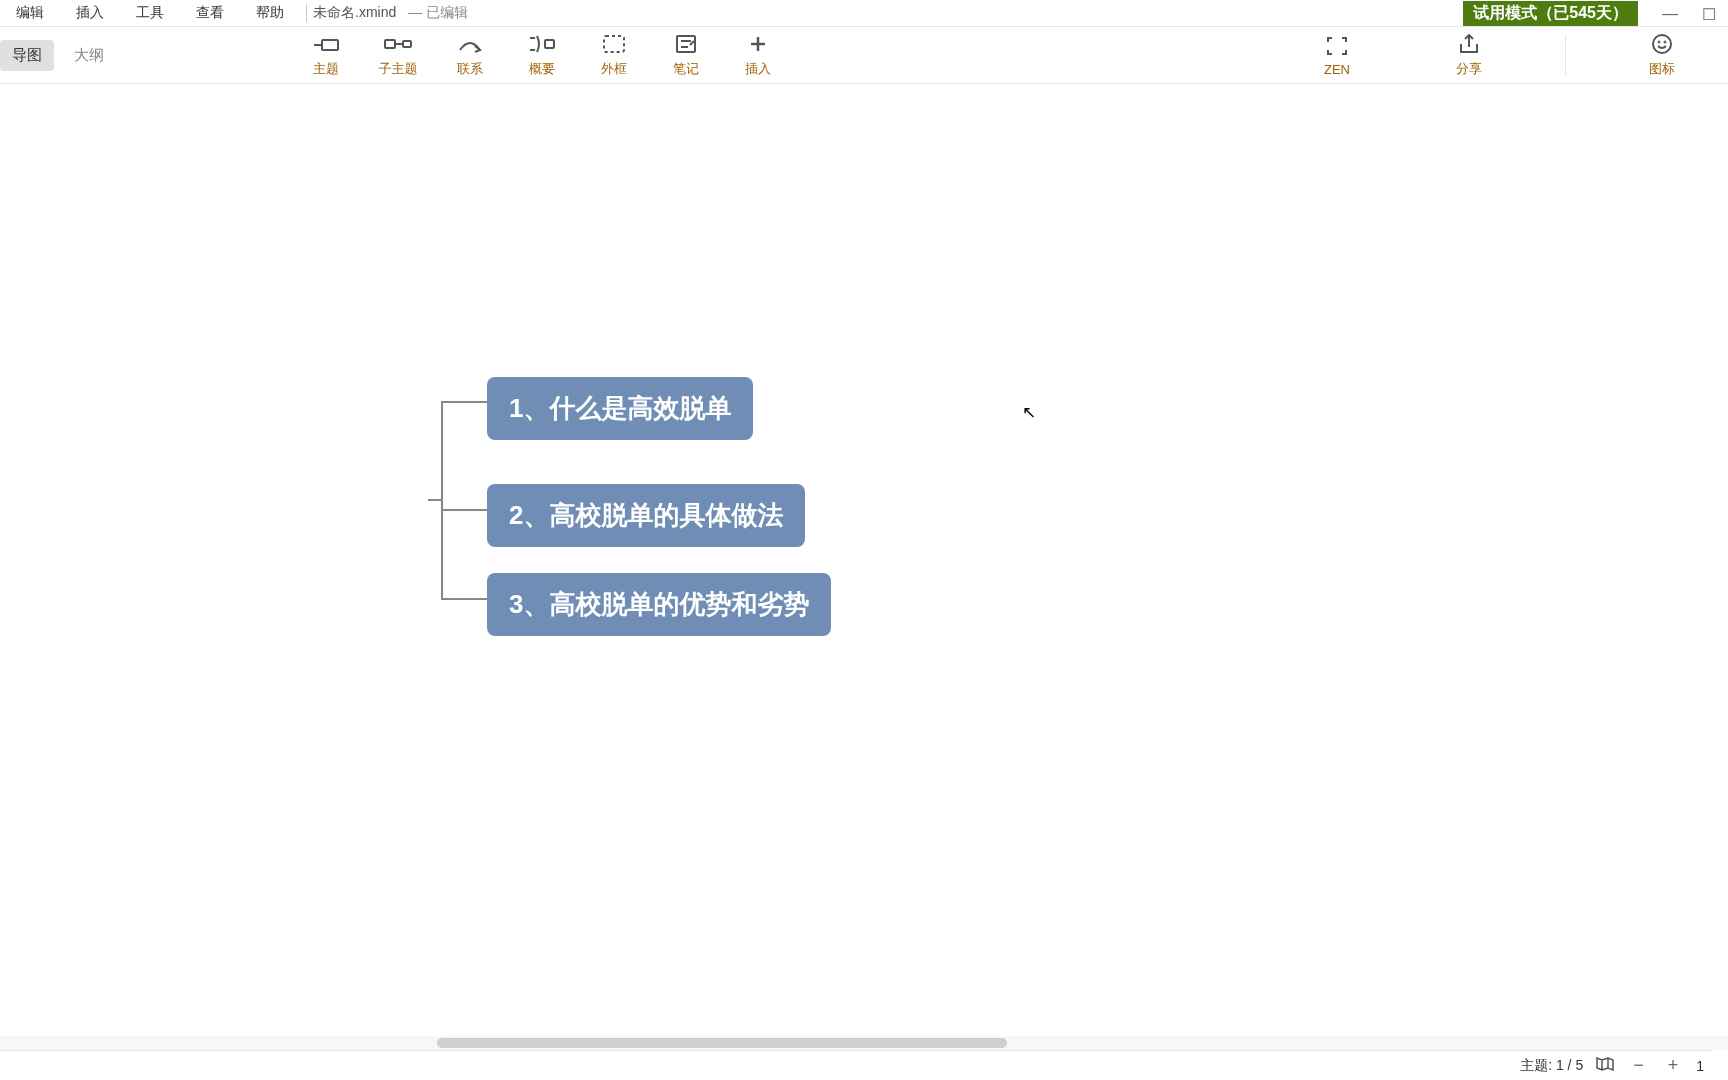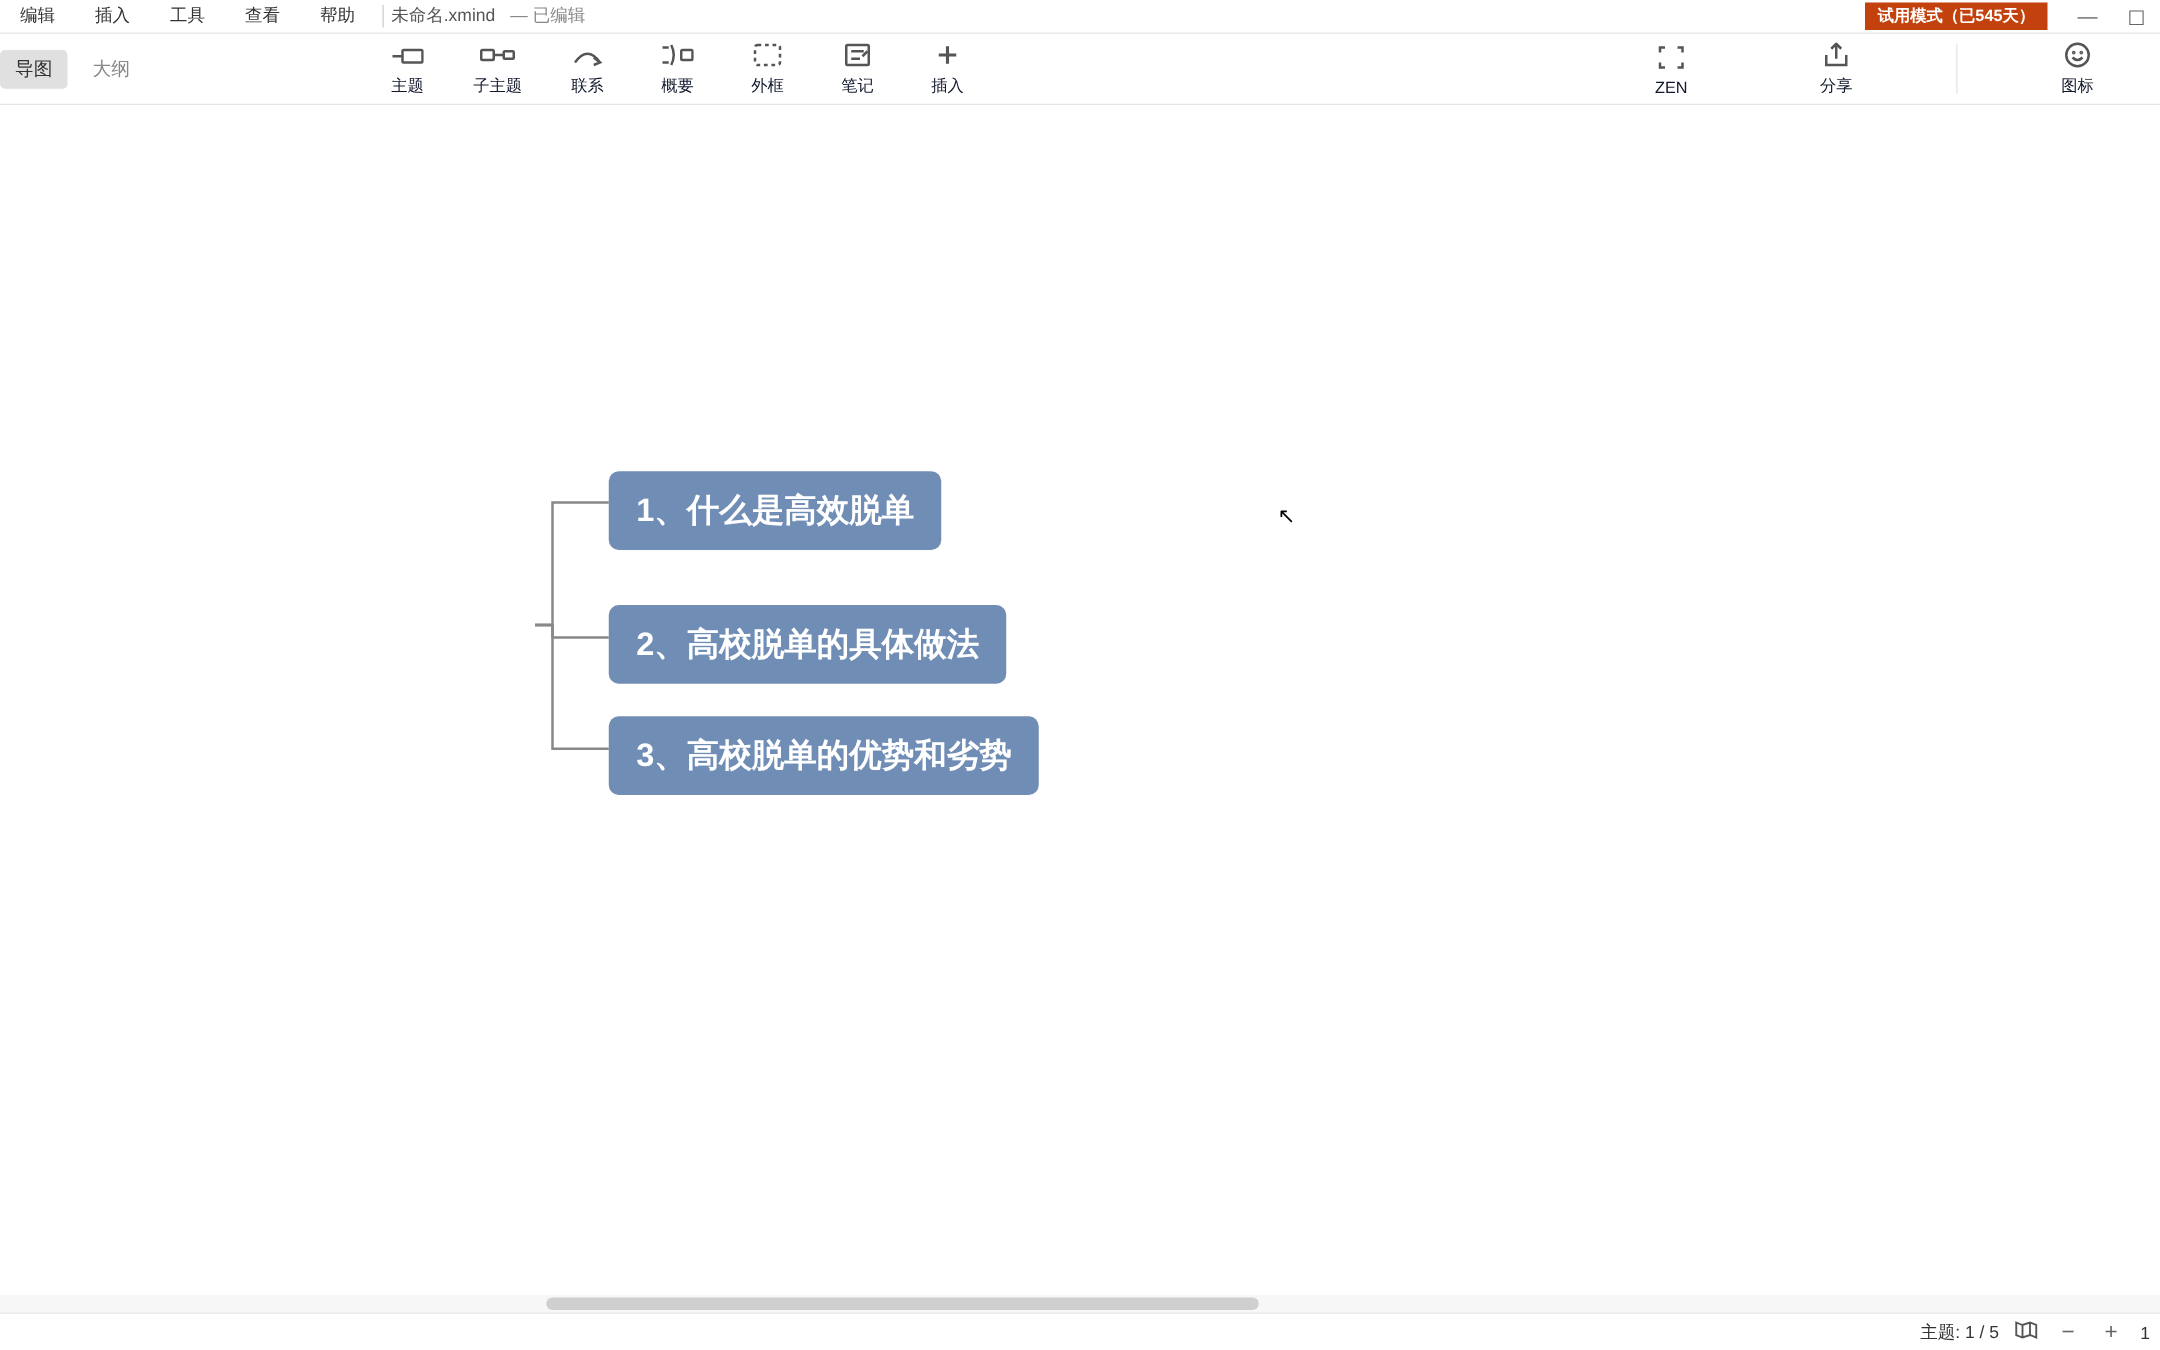--- a/index.html
+++ b/index.html
@@ -3,42 +3,42 @@
 <meta charset="utf-8">
 <style>
 * { margin: 0; padding: 0; box-sizing: border-box; }
 body { font-family: "Microsoft YaHei", Arial, sans-serif; background: #fff; overflow: hidden; width: 1728px; height: 1080px; }
 .menubar { height: 26px; display: flex; align-items: center; background: #fff; position: relative; }
 .menu-items { display: flex; gap: 0; }
 .menu-item { padding: 3px 16px; font-size: 14px; color: #333; cursor: pointer; }
 .menu-divider { width: 1px; height: 18px; background: #ccc; margin: 0 6px; align-self: center; }
 .file-info { display: flex; font-size: 14px; color: #555; }
 .file-status { margin-left: 12px; color: #888; }
-.trial-badge { position: absolute; right: 90px; background: #c2410c; color: #fff; font-size: 13px; font-weight: bold; padding: 2px 10px; }
+.trial-badge { position: absolute; right: 90px; background: #4d7c0f; color: #fff; font-size: 16px; font-weight: bold; padding: 2px 10px; }
 .window-controls { position: absolute; right: 0; display: flex; gap: 24px; padding-right: 10px; }
 .window-btn { width: 16px; height: 16px; color: #666; }
 .toolbar { height: 58px; border-top: 1px solid #e5e5e5; border-bottom: 1px solid #e5e5e5; display: flex; align-items: center; position: relative; }
 .view-tabs { display: flex; gap: 8px; padding-left: 0; }
 .view-tab { padding: 6px 12px; font-size: 15px; color: #888; border-radius: 4px; cursor: pointer; }
 .view-tab.active { background: #e0e0e0; color: #333; }
 .toolbar-center { position: absolute; left: 290px; display: flex; gap: 0; }
-.toolbar-btn { width: 72px; display: flex; flex-direction: column; align-items: center; justify-content: center; cursor: pointer; color: #0f172a; }
+.toolbar-btn { width: 72px; display: flex; flex-direction: column; align-items: center; justify-content: center; cursor: pointer; color: #a16207; }
 .toolbar-icon { height: 24px; display: flex; align-items: center; justify-content: center; font-size: 22px; }
 .toolbar-label { font-size: 13px; margin-top: 4px; }
 .toolbar-right { position: absolute; right: 30px; display: flex; gap: 60px; align-items: center; }
 .toolbar-divider { width: 1px; height: 40px; background: #e5e5e5; }
 .canvas { position: relative; width: 100%; height: calc(100% - 26px - 58px - 30px); background: #fff; }
 .root-node { position: absolute; left: 10px; top: 378px; background: #3e4a58; color: #fff; border-radius: 8px; padding: 22px 28px; font-size: 28px; font-weight: bold; width: 418px; }
 .child-node { position: absolute; background: #6f8db5; color: #fff; border-radius: 8px; font-size: 26px; font-weight: bold; padding: 14px 22px; }
 .child-1 { left: 487px; top: 293px; }
 .child-2 { left: 487px; top: 400px; }
 .child-3 { left: 487px; top: 489px; }
 .note-node { position: absolute; left: 747px; top: 262px; width: 434px; border: 2px solid #55b5e0; border-radius: 8px; background: #fff; padding: 14px 16px; font-size: 17px; line-height: 1.5; color: #333; }
 svg.connectors { position: absolute; left: 0; top: 0; pointer-events: none; }
-.statusbar { position: absolute; bottom: 0; left: 0; right: 0; height: 30px; border-top: 1px solid #e5e5e5; display: flex; align-items: center; justify-content: flex-end; padding-right: 8px; gap: 12px; font-size: 14px; color: #333; }
+.statusbar { position: absolute; bottom: 0; left: 0; right: 16px; height: 30px; border-top: 1px solid #e5e5e5; display: flex; align-items: center; justify-content: flex-end; padding-right: 8px; gap: 12px; font-size: 14px; color: #333; }
 .zoom-btn { font-size: 18px; color: #666; padding: 0 6px; cursor: pointer; }
 .hscrollbar { position: absolute; bottom: 30px; left: 0; right: 0; height: 14px; background: #f7f7f7; }
 .hscroll-thumb { position: absolute; left: 437px; width: 570px; height: 10px; top: 2px; background: #cfcfcf; border-radius: 5px; }
 .cursor-arrow { position: absolute; left: 1022px; top: 318px; font-size: 17px; color: #000; pointer-events: none; }
 </style>
 </head>
 <body>
 
 <div class="menubar">
   <div class="menu-items">

